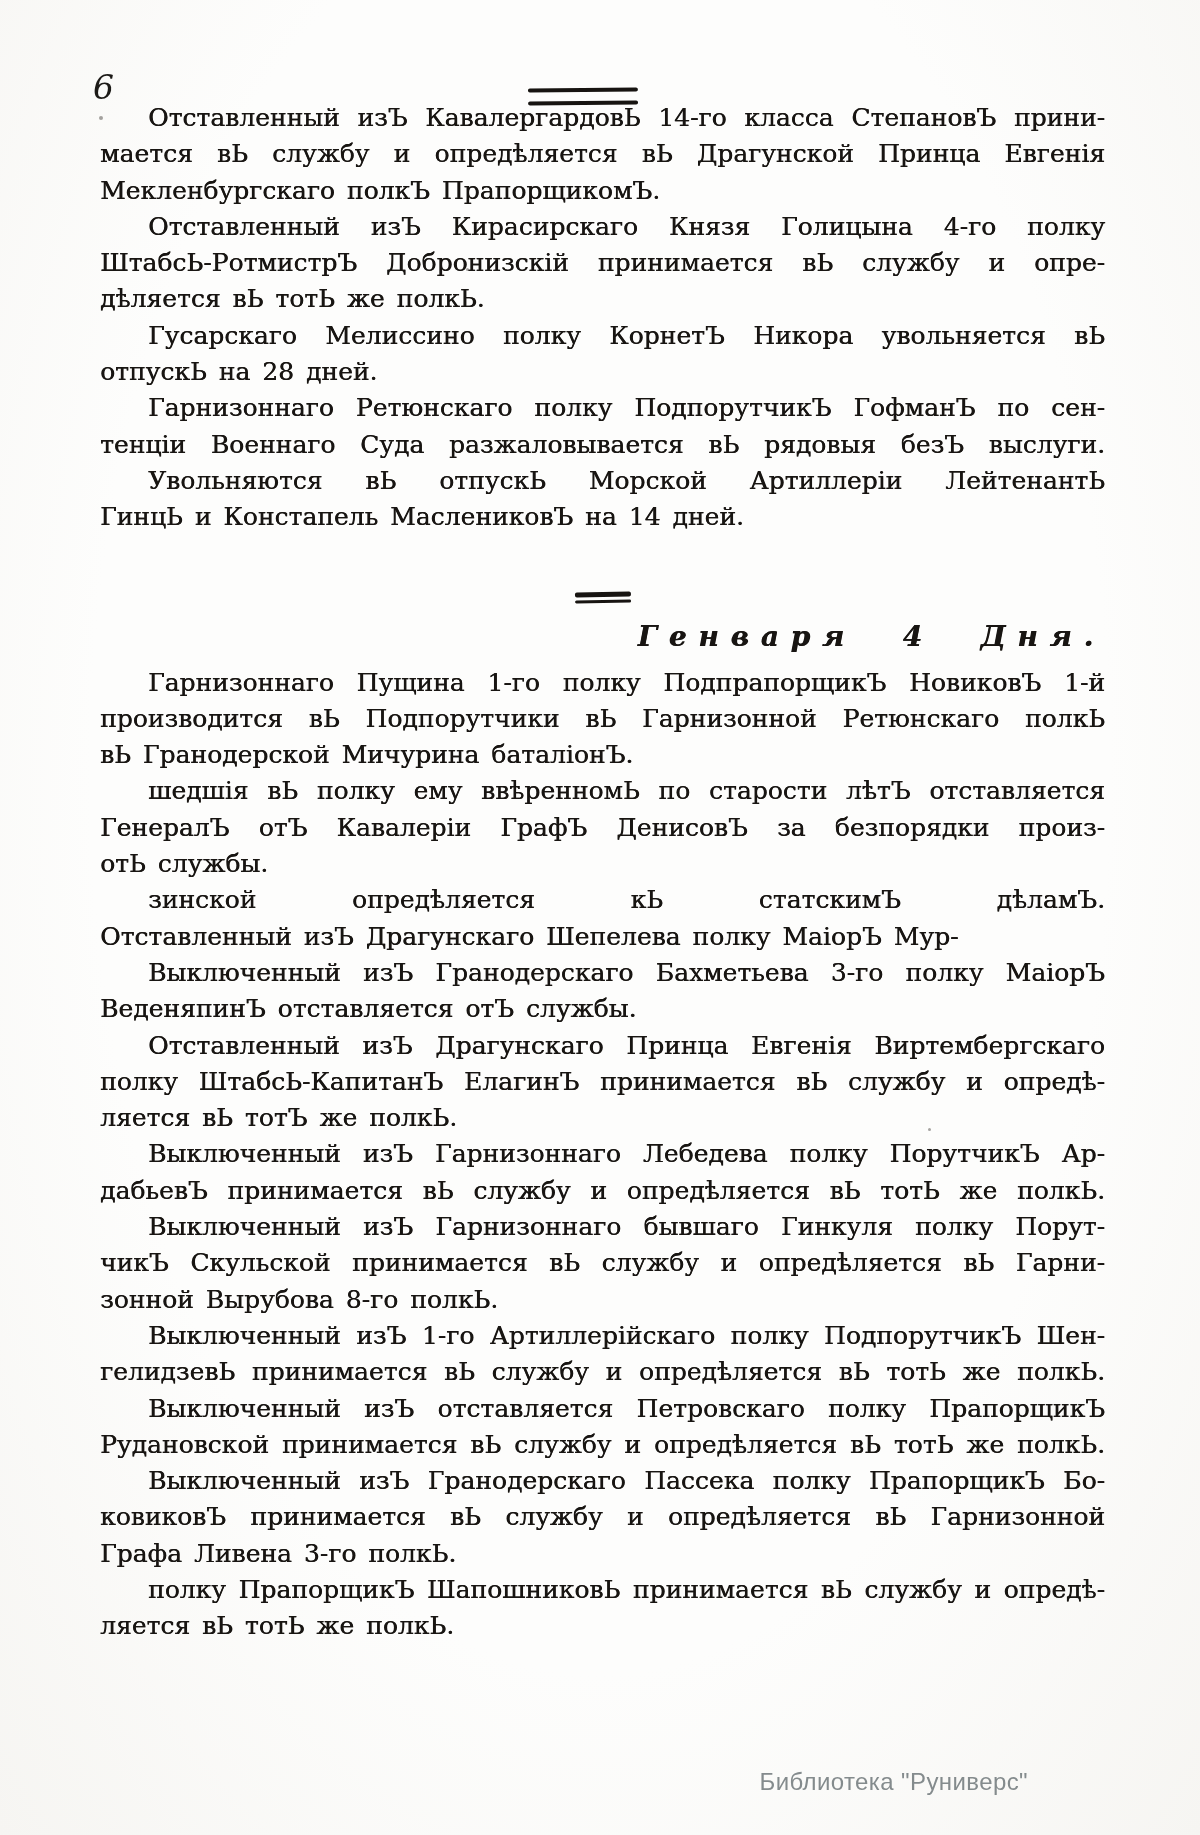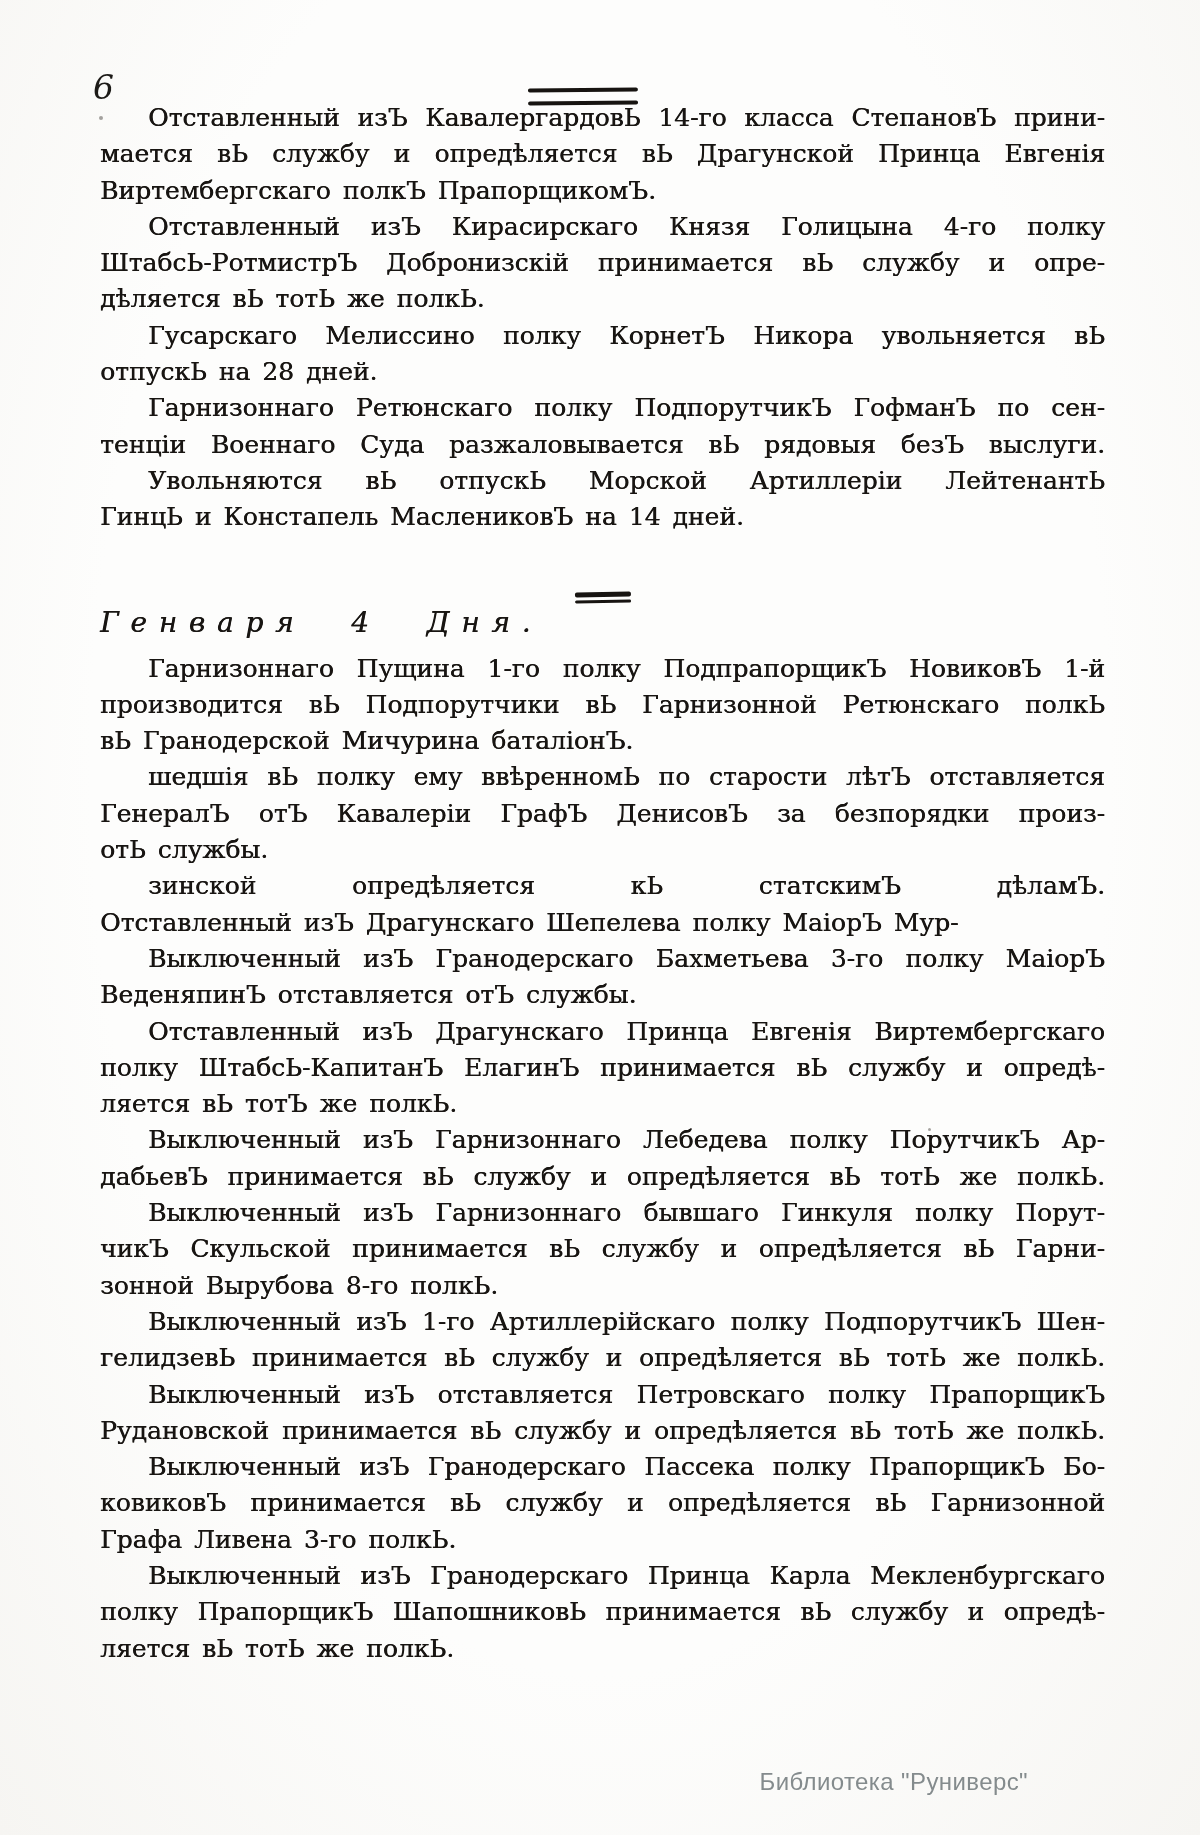--- a/index.html
+++ b/index.html
@@ -45,25 +45,25 @@
   .para .line:last-child{text-align-last:left;}
   .para .line.fill:last-child{text-align-last:justify;}
   .section-divider{
     width:56px;
     margin:56px auto 0 auto;
     transform:rotate(-1deg);
   }
   .section-divider .rule-thick{height:5px;background:#171411;border-radius:2px;}
   .section-divider .rule-thin{height:3px;background:#171411;border-radius:2px;margin-top:3px;}
   .date-heading{
-    margin:0 0 8px 0;
+    margin:14px 0 8px 0;
     font-size:28px;
-    font-weight:normal;
+    font-weight:bold;
     font-style:italic;
-    text-align:left;
+    text-align:right;
     letter-spacing:0.42em;
     word-spacing:0.9em;
     line-height:40px;
     text-shadow:0.4px 0 0 currentColor;
   }
   .watermark{
     position:absolute;
     right:172px;top:1768px;
     font-family:"Liberation Sans","DejaVu Sans",sans-serif;
     font-size:24px;
@@ -89,21 +89,21 @@
 
   <div class="speck s1"></div>
   <div class="speck s2"></div>
   <div class="speck s3"></div>
 
   <section class="content">
 
     <div class="para">
       <div class="line">Отставленный изЪ КавалергардовЬ 14-го класса СтепановЪ прини-</div>
       <div class="line">мается вЬ службу и опредѣляется вЬ Драгунской Принца Евгенія</div>
-      <div class="line">Виртембергскаго полкЪ ПрапорщикомЪ.</div>
+      <div class="line">Мекленбургскаго полкЪ ПрапорщикомЪ.</div>
     </div>
 
     <div class="para">
       <div class="line">Отставленный изЪ Кирасирскаго Князя Голицына 4-го полку</div>
       <div class="line">ШтабсЬ-РотмистрЪ Добронизскій принимается вЬ службу и опре-</div>
       <div class="line">дѣляется вЬ тотЬ же полкЬ.</div>
     </div>
 
     <div class="para">
       <div class="line">Гусарскаго Мелиссино полку КорнетЪ Никора увольняется вЬ</div>
@@ -176,21 +176,20 @@
       <div class="line fill">Рудановской принимается вЬ службу и опредѣляется вЬ тотЬ же полкЬ.</div>
     </div>
 
     <div class="para">
       <div class="line">Выключенный изЪ Гранодерскаго Пассека полку ПрапорщикЪ Бо-</div>
       <div class="line">ковиковЪ принимается вЬ службу и опредѣляется вЬ Гарнизонной</div>
       <div class="line">Графа Ливена 3-го полкЬ.</div>
     </div>
 
     <div class="para">
-      <div class="line">Выключенный изЪ Гранодерскаго Принца Карла Мекленбургскаго</div>
       <div class="line">полку ПрапорщикЪ ШапошниковЬ принимается вЬ службу и опредѣ-</div>
       <div class="line">ляется вЬ тотЬ же полкЬ.</div>
     </div>
 
   </section>
 
   <div class="watermark">Библиотека "Руниверс"</div>
 
 </main>
 

